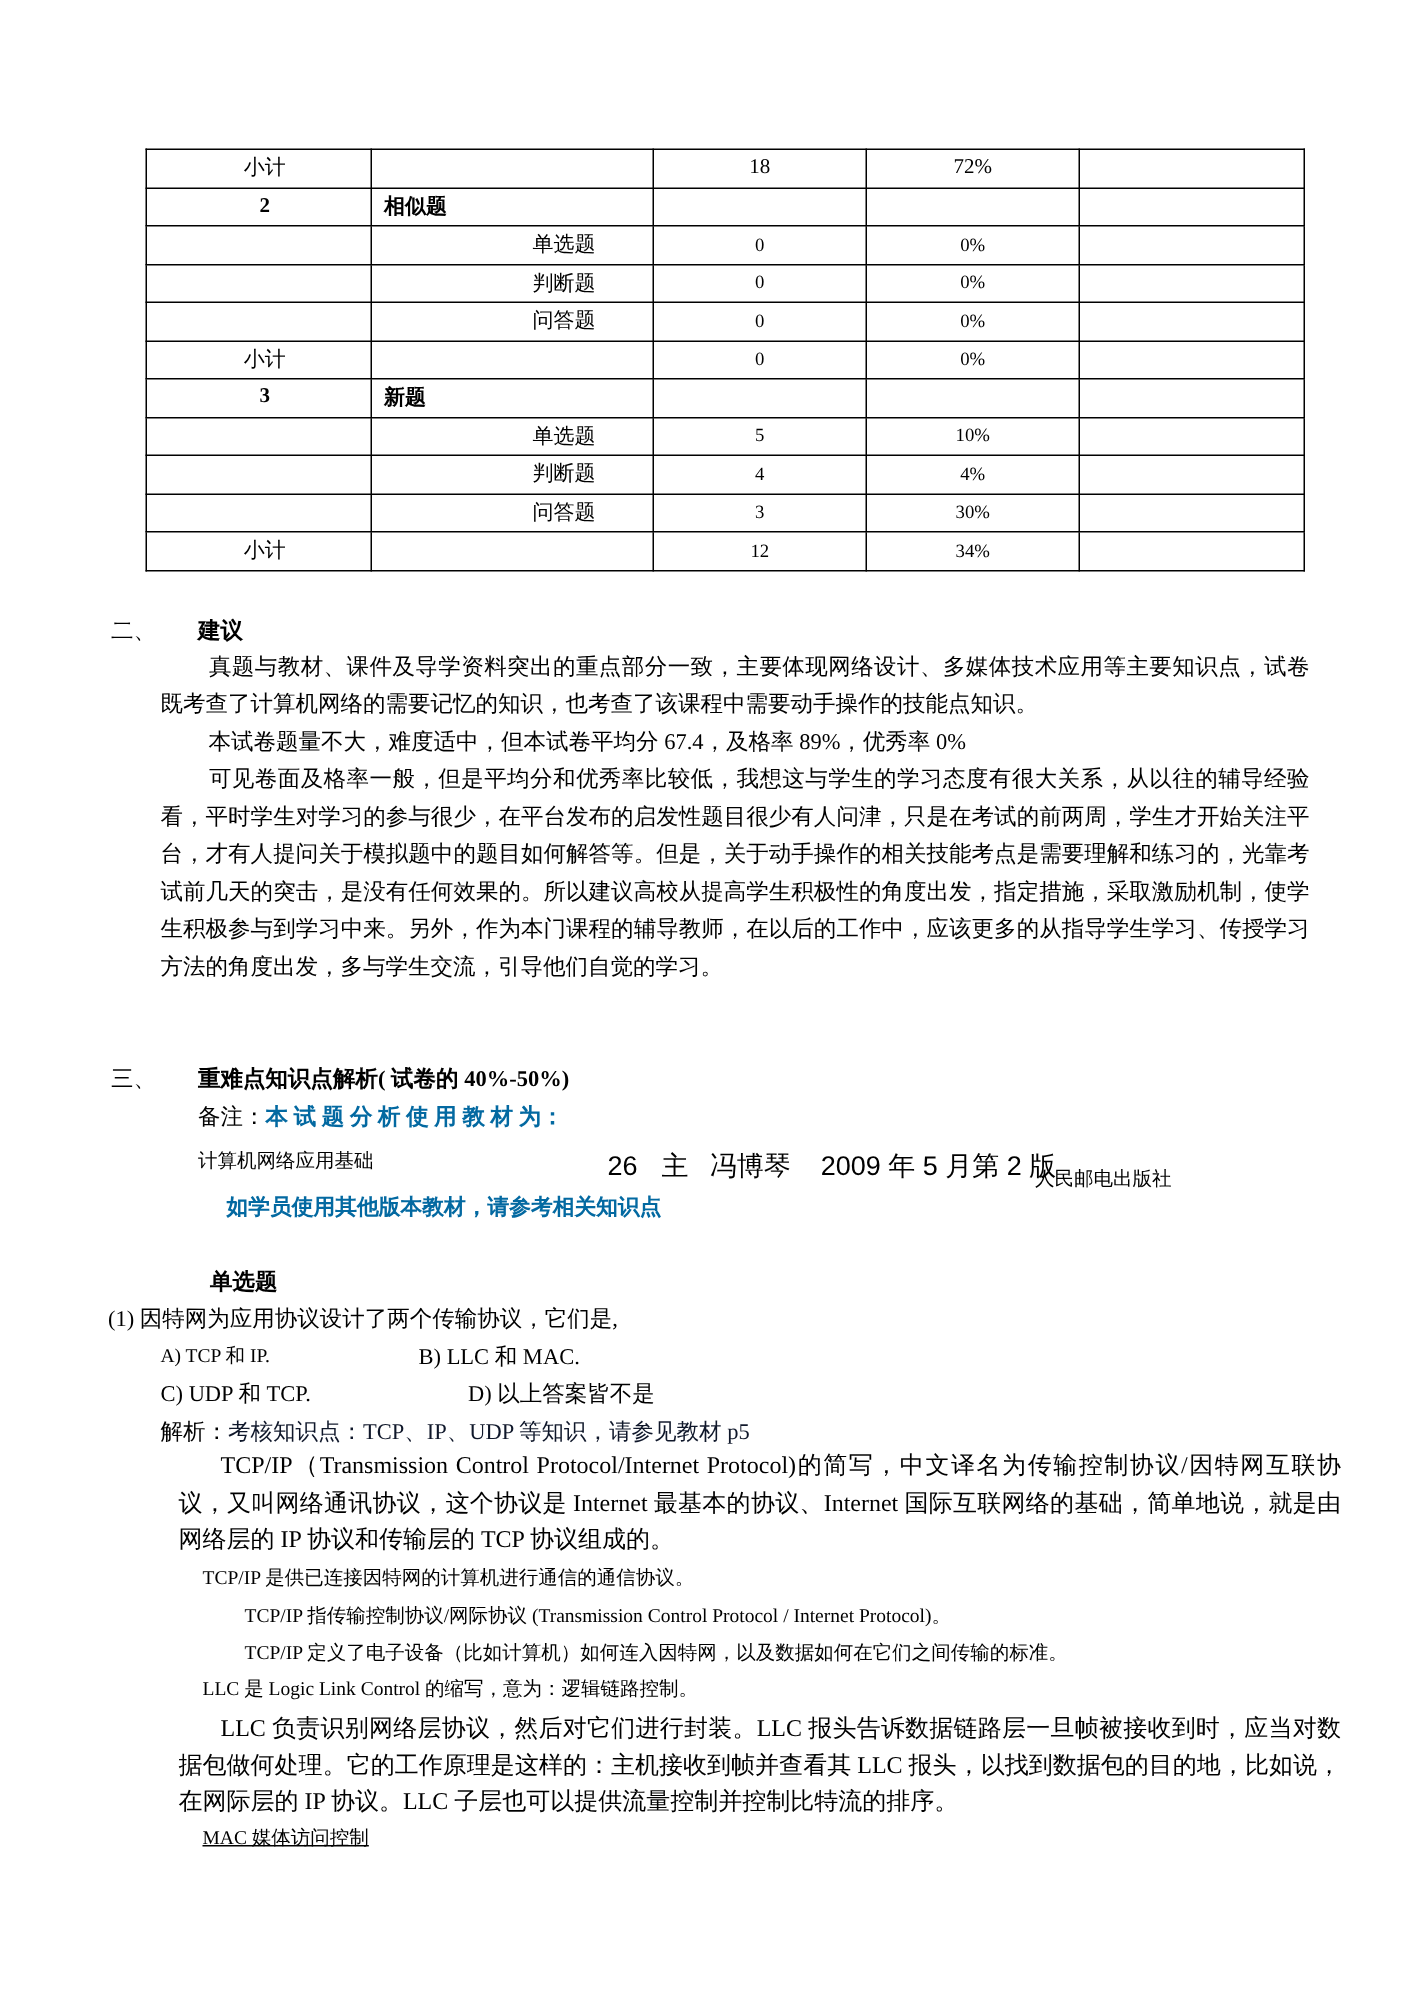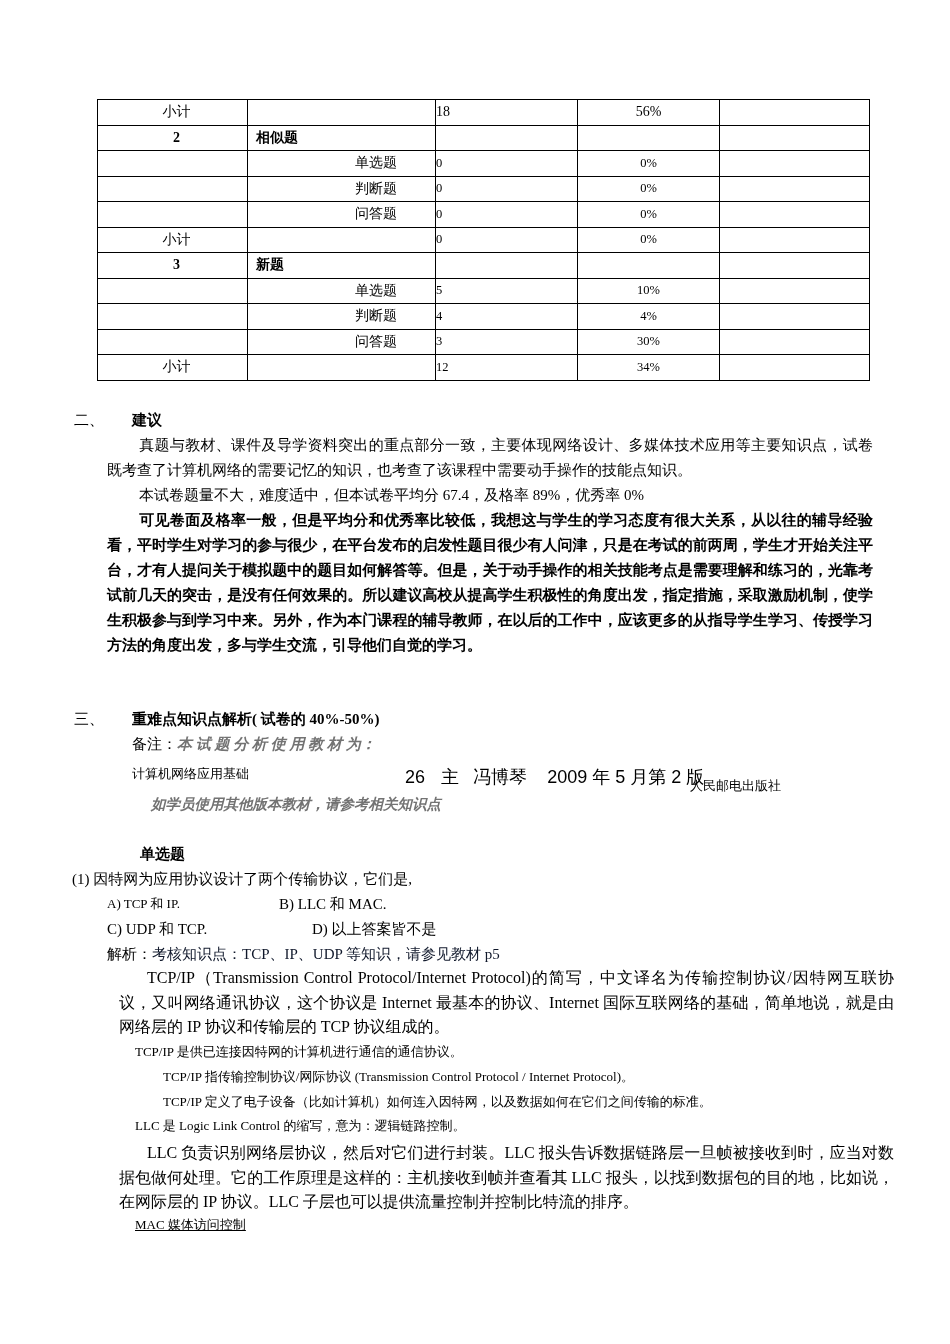--- a/index.html
+++ b/index.html
@@ -7,50 +7,50 @@
          font-family:"Liberation Serif", "DejaVu Serif", serif; color:#000; }
   .abs { position:absolute; white-space:nowrap; }
 
   
   table.stats { position:absolute; left:97px; top:99px; border-collapse:collapse;
                 font-size:14px; }
   table.stats td { border:1px solid #000; height:24.5px; padding:0 0 0 8px;
                    vertical-align:middle; }
   table.stats td.c1 { width:141px;text-align:center; }
   table.stats td.c2 { width:141px; }
-  table.stats td.c3 { width:141px; padding:0; }
+  table.stats td.c3 { width:141px; text-align:center; padding:0; }
   table.stats td.c4 { width:141px; text-align:center; padding:0; }
   table.stats td.c5 { width:141px; }
   table.stats td.sub { text-align:right; padding-right:38px; }
   table.stats .bold { font-weight:bold; }
   table.stats .sm { font-size:12.5px; }
 
   .h2 { font-size:15px; }
   .h2 .num { display:inline-block; width:58px; }
   .h2 .ttl { font-weight:bold; }
   .para { position:absolute; left:107px; width:766px; font-size:15px; line-height:25px;
           text-align:justify; }
   .para .ind { display:inline-block; width:32px; }
-  .red { color:#737373; font-weight:bold;font-style:italic; }
+  .red { color:#0369a1; font-weight:bold; }
   .blue { color:#0f172a; }
   .sans { font-family:"Liberation Sans","DejaVu Sans",sans-serif; }
   .small { font-size:13px; }
   .smallpara { position:absolute; left:119px; width:775px; font-size:16px; line-height:24.5px;
                text-align:justify; }
 </style>
 </head>
 <body>
 
 <table class="stats">
   <tbody id="stats-body">
       <tr>
         <td class="c1">小计</td>
         <td class="c2"></td>
         <td class="c3">18</td>
-        <td class="c4">56%</td>
+        <td class="c4">72%</td>
         <td class="c5"></td>
       </tr>
       <tr>
         <td class="c1 bold">2</td>
         <td class="c2 bold">相似题</td>
         <td class="c3"></td>
         <td class="c4"></td>
         <td class="c5"></td>
       </tr>
       <tr>
@@ -117,21 +117,21 @@
         <td class="c5"></td>
       </tr>
     </tbody>
 </table>
 
 <div class="abs h2" style="left:74px; top:411px;">
   <span class="num">二、</span><span class="ttl">建议</span>
 </div>
 <div class="para" style="top:433px;"><span class="ind"></span><span>真题与教材、课件及导学资料突出的重点部分一致，主要体现网络设计、多媒体技术应用等主要知识点，试卷既考查了计算机网络的需要记忆的知识，也考查了该课程中需要动手操作的技能点知识。</span></div>
 <div class="para" style="top:483px;"><span class="ind"></span><span>本试卷题量不大，难度适中，但本试卷平均分 67.4，及格率 89%，优秀率 0%</span></div>
-<div class="para" style="top:508px;font-weight:bold;"><span class="ind"></span><span>可见卷面及格率一般，但是平均分和优秀率比较低，我想这与学生的学习态度有很大关系，从以往的辅导经验看，平时学生对学习的参与很少，在平台发布的启发性题目很少有人问津，只是在考试的前两周，学生才开始关注平台，才有人提问关于模拟题中的题目如何解答等。但是，关于动手操作的相关技能考点是需要理解和练习的，光靠考试前几天的突击，是没有任何效果的。所以建议高校从提高学生积极性的角度出发，指定措施，采取激励机制，使学生积极参与到学习中来。另外，作为本门课程的辅导教师，在以后的工作中，应该更多的从指导学生学习、传授学习方法的角度出发，多与学生交流，引导他们自觉的学习。</span></div>
+<div class="para" style="top:508px;"><span class="ind"></span><span>可见卷面及格率一般，但是平均分和优秀率比较低，我想这与学生的学习态度有很大关系，从以往的辅导经验看，平时学生对学习的参与很少，在平台发布的启发性题目很少有人问津，只是在考试的前两周，学生才开始关注平台，才有人提问关于模拟题中的题目如何解答等。但是，关于动手操作的相关技能考点是需要理解和练习的，光靠考试前几天的突击，是没有任何效果的。所以建议高校从提高学生积极性的角度出发，指定措施，采取激励机制，使学生积极参与到学习中来。另外，作为本门课程的辅导教师，在以后的工作中，应该更多的从指导学生学习、传授学习方法的角度出发，多与学生交流，引导他们自觉的学习。</span></div>
 
 <div class="abs h2" style="left:74px; top:710px;">
   <span class="num">三、</span><span class="ttl">重难点知识点解析(  试卷的 40%-50%)</span>
 </div>
 <div class="abs" style="left:132px; top:735px; font-size:15px;">
   <span>备注：</span><span class="red">本 试 题 分 析 使 用 教 材 为：</span>
 </div>
 <div class="abs sans" style="left:132px; top:765px; font-size:13px;">
   <span>计算机网络应用基础</span>
 </div>

